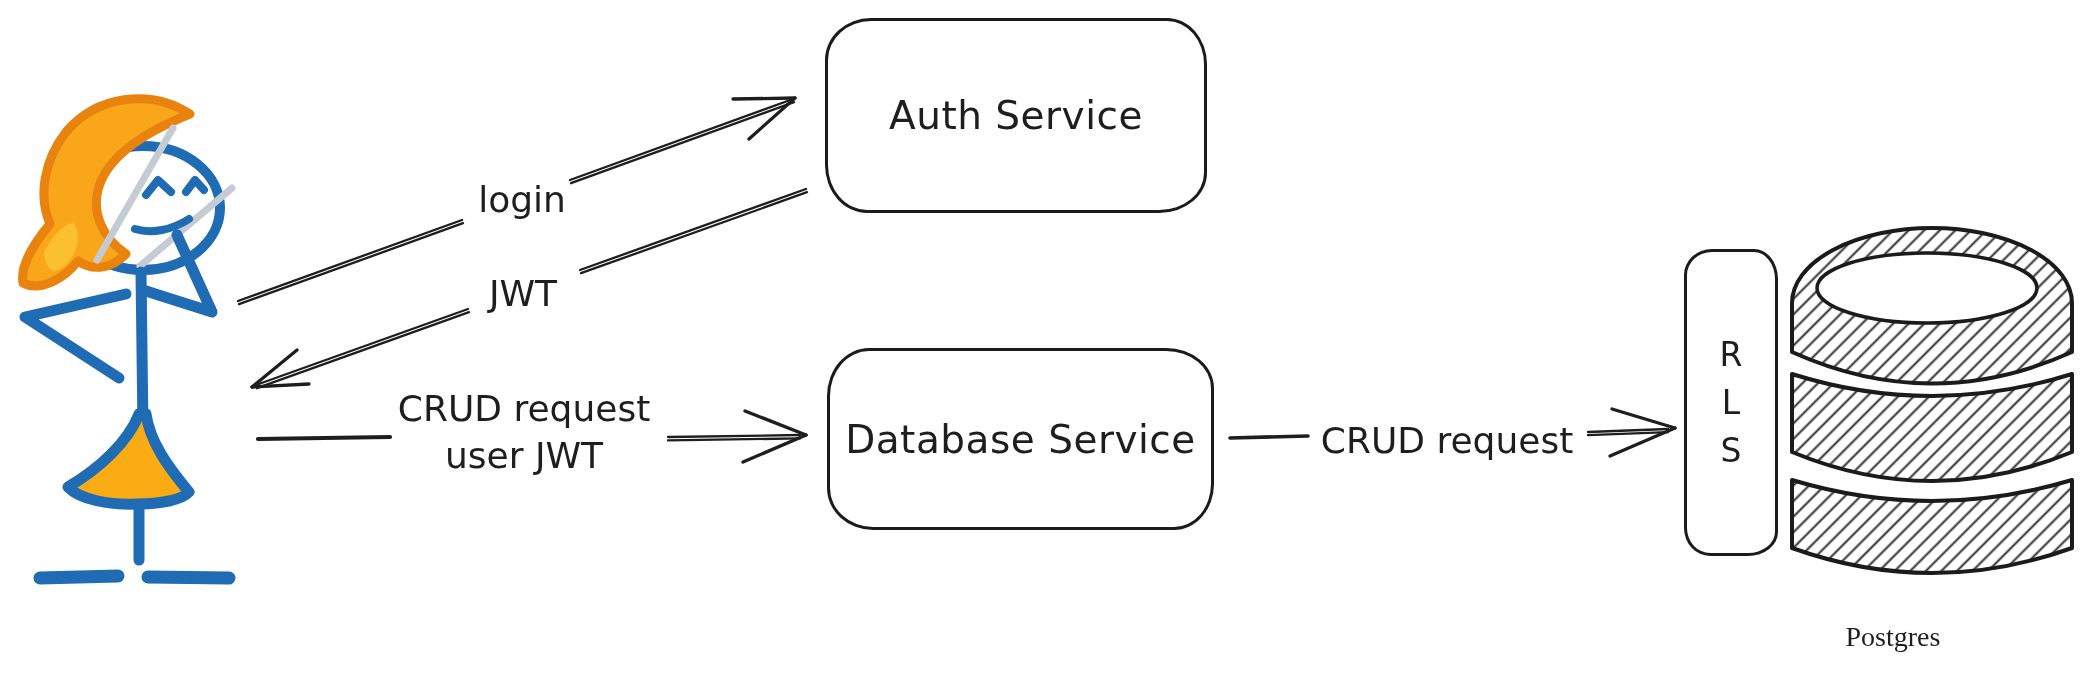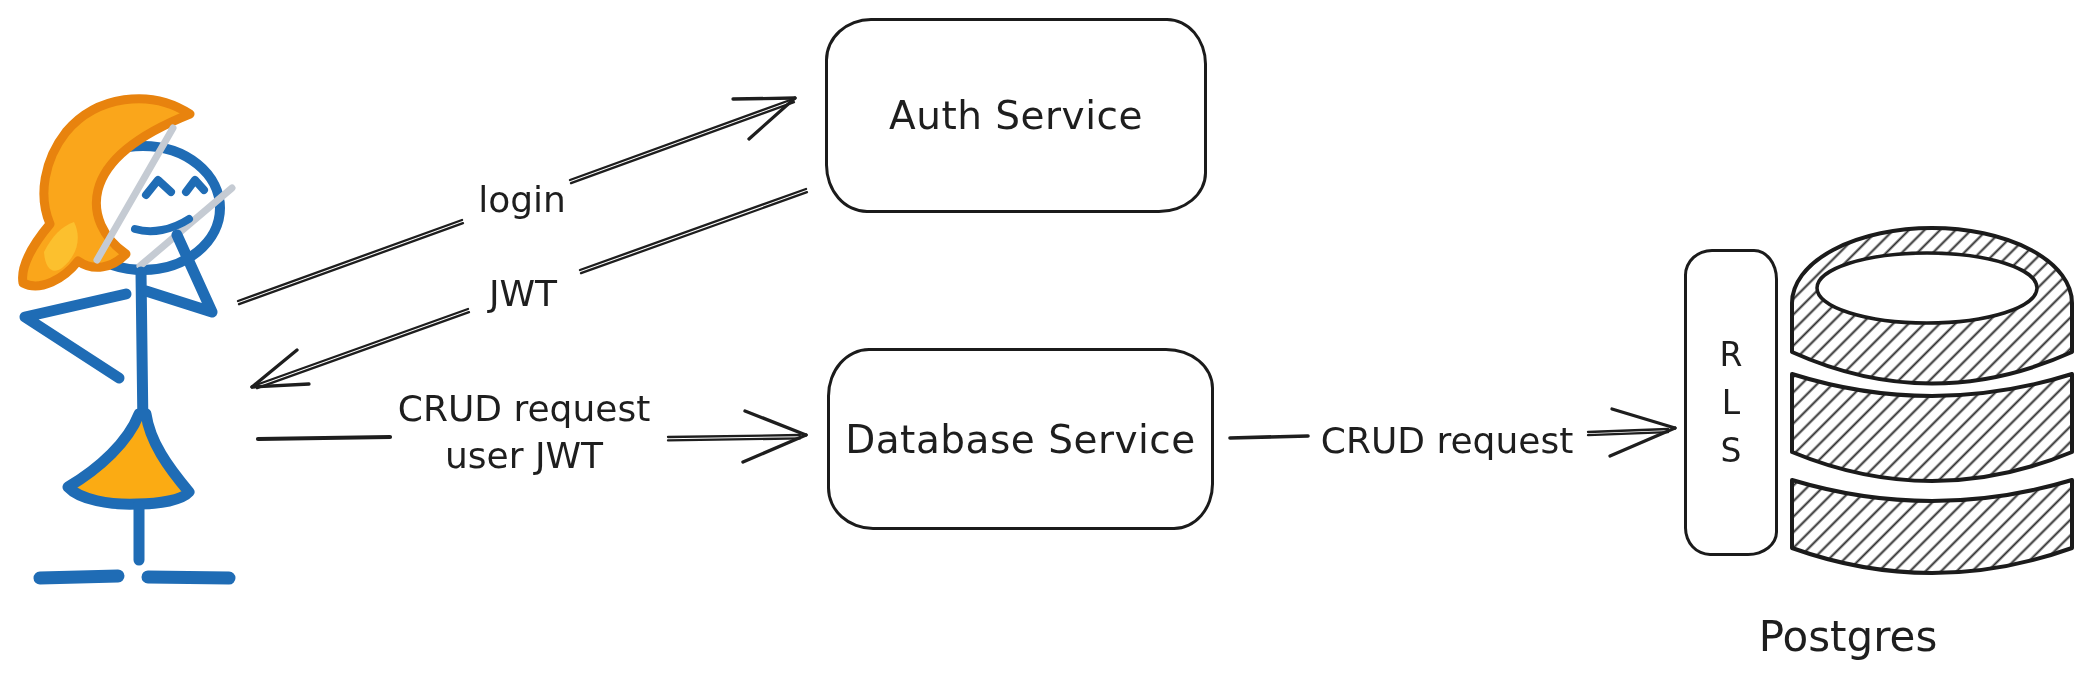--- a/index.html
+++ b/index.html
@@ -44,21 +44,21 @@
     font-size: 36px;
     line-height: 47px;
     text-align: center;
     white-space: nowrap;
     color: #1e1e1e;
   }
   .login-label { left: 522px;  top: 199px; text-align: right; }
   .jwt-label   { left: 523px;  top: 293px; }
   .rest-label  { left: 524px;  top: 432px; }
   .crud-label  { left: 1447px; top: 440px; text-align: right; }
-  .pg-label    { left: 1848px; top: 636px; font-size: 42px; }
+  .pg-label    { left: 1893px; top: 636px; font-size: 28px; font-family: Liberation Serif, serif; }
 </style>
 </head>
 <body>
 
 <div class="canvas">
 
   <svg class="art-layer" viewBox="0 0 2080 678">
     <defs>
       <pattern id="hatch" width="11" height="11" patternUnits="userSpaceOnUse" patternTransform="rotate(-45)">
         <line x1="0" y1="5.5" x2="11" y2="5.5" stroke="#2d2d2d" stroke-width="2"></line>

